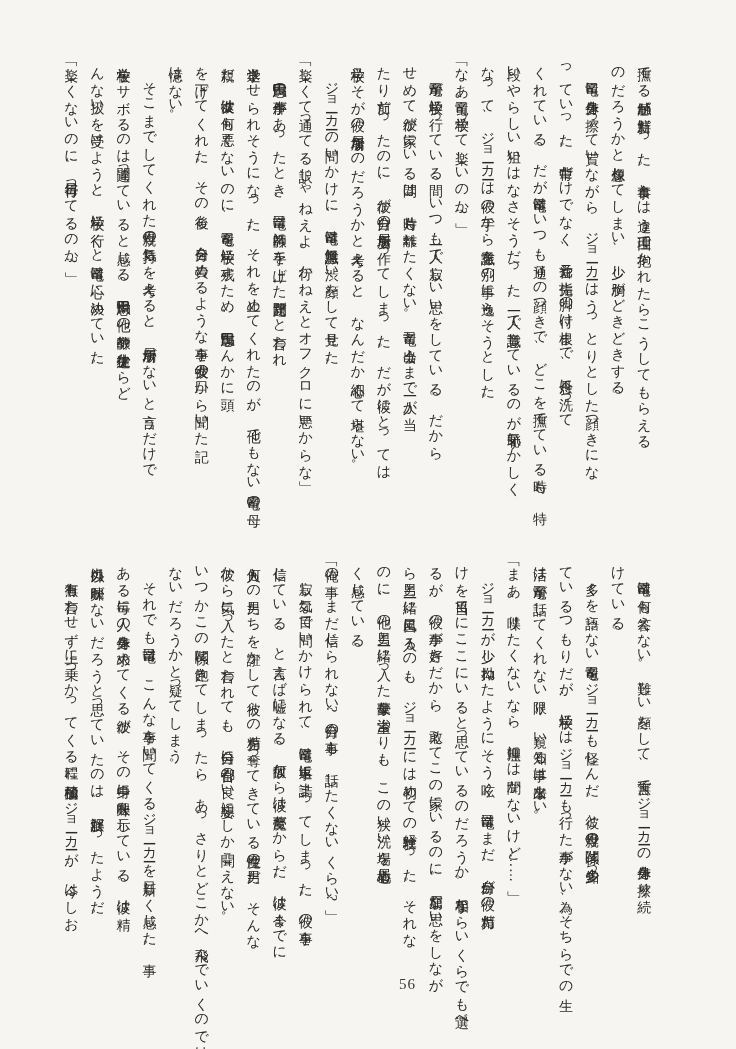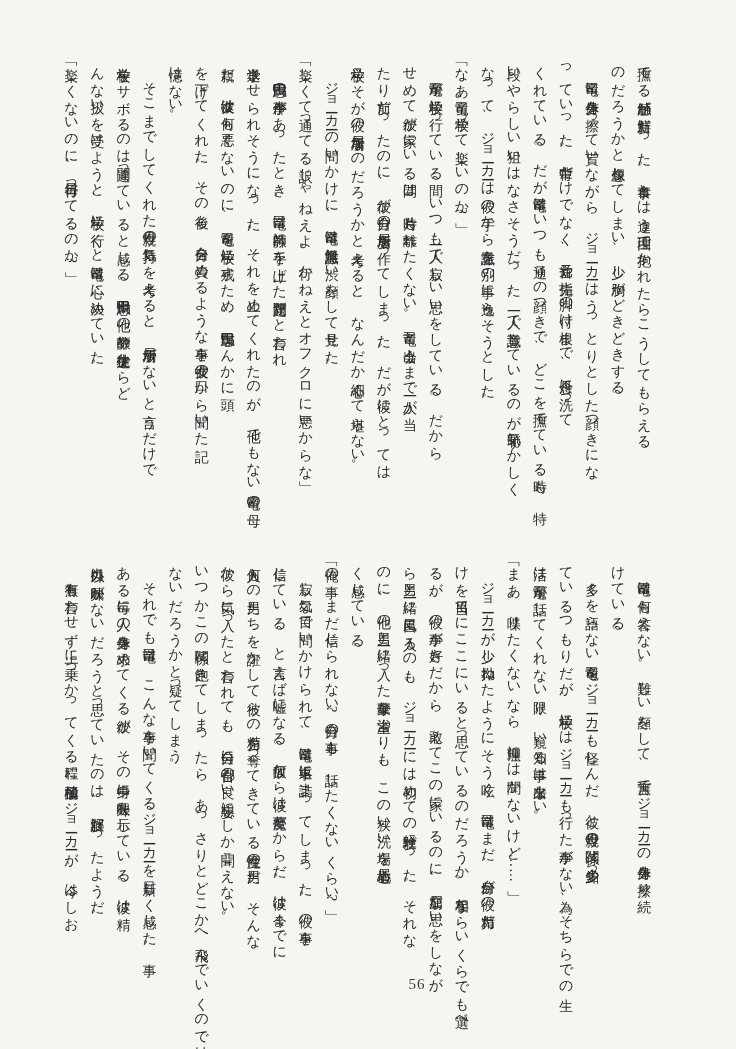--- a/index.html
+++ b/index.html
@@ -35,21 +35,21 @@
     width: 15px;
     letter-spacing: 0.55px;
     white-space: nowrap;
     overflow: visible;
   }
   .page-number {
     position: absolute;
     left: 399px;
     top: 976px;
     width: 36px;
-    text-align: center;
+    text-align: left;
     font-size: 15px;
     letter-spacing: 1px;
     color: #3a3938;
   }
 </style>
 </head>
 <body>
 
 <div class="page">
   <div class="vblock vblock-top">

